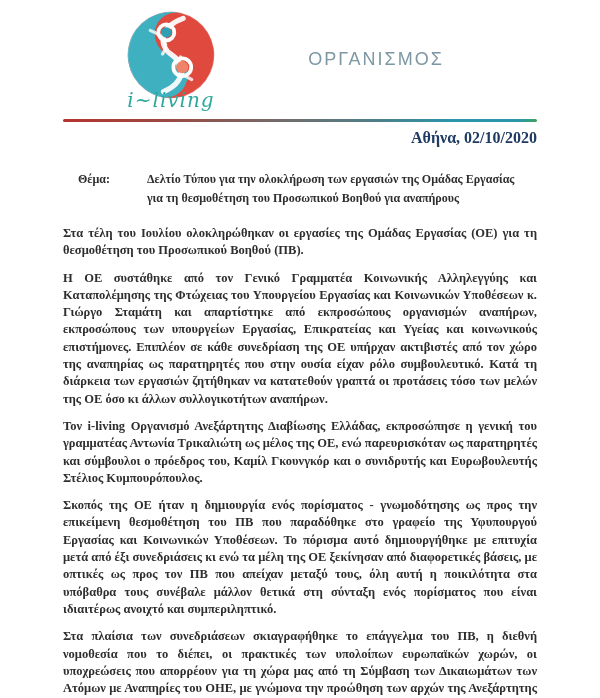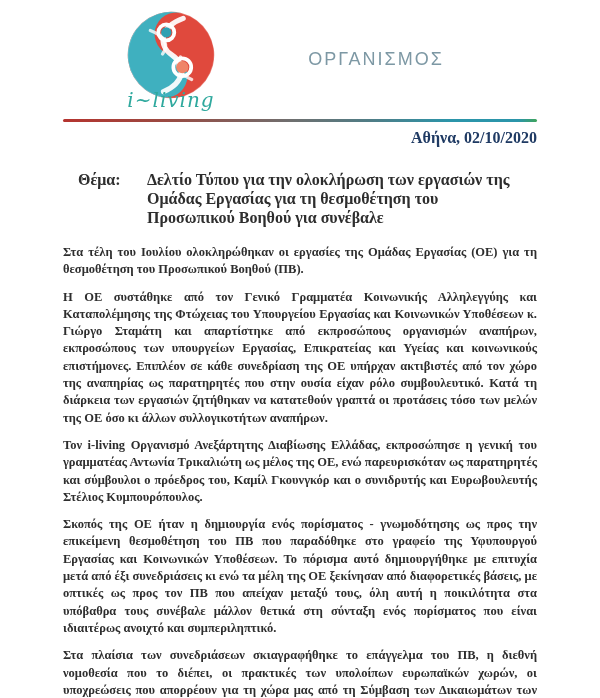--- a/index.html
+++ b/index.html
@@ -77,21 +77,21 @@
     font-weight: bold;
     font-size: 16px;
     color: var(--date-navy, #1f3a63);
   }
 
   
   .subject {
     display: flex;
     margin: 23px 63px 0 78px;
     font-weight: bold;
-    font-size: 16px;
+    font-size: 12px;
     line-height: 19px;
   }
   .subject-label { flex: 0 0 69px; }
   .subject-text  { max-width: 382px; }
 
   
   .body-text {
     margin: 17px 63px 0 63px;
     font-size: 12.5px;
     line-height: 17.3px;
@@ -124,21 +124,21 @@
     <div class="org-line-small">ΟΡΓΑΝΙΣΜΟΣ</div>
   </div>
 </div>
 
 <div class="divider"></div>
 
 <div class="date-row">Αθήνα, 02/10/2020</div>
 
 <div class="subject">
   <div class="subject-label">Θέμα:</div>
-  <div class="subject-text">Δελτίο Τύπου για την ολοκλήρωση των εργασιών της Ομάδας Εργασίας για τη θεσμοθέτηση του Προσωπικού Βοηθού για συνέβαλε</div>
+  <div class="subject-text">Δελτίο Τύπου για την ολοκλήρωση των εργασιών της Ομάδας Εργασίας για τη θεσμοθέτηση του Προσωπικού Βοηθού για αναπήρους</div>
 </div>
 
 <div class="body-text">
   <p>Στα τέλη του Ιουλίου ολοκληρώθηκαν οι εργασίες της Ομάδας Εργασίας (ΟΕ) για τη θεσμοθέτηση του Προσωπικού Βοηθού (ΠΒ).</p>
   <p>Η ΟΕ συστάθηκε από τον Γενικό Γραμματέα Κοινωνικής Αλληλεγγύης και Καταπολέμησης της Φτώχειας του Υπουργείου Εργασίας και Κοινωνικών Υποθέσεων κ. Γιώργο Σταμάτη και απαρτίστηκε από εκπροσώπους οργανισμών αναπήρων, εκπροσώπους των υπουργείων Εργασίας, Επικρατείας και Υγείας και κοινωνικούς επιστήμονες. Επιπλέον σε κάθε συνεδρίαση της ΟΕ υπήρχαν ακτιβιστές από τον χώρο της αναπηρίας ως παρατηρητές που στην ουσία είχαν ρόλο συμβουλευτικό. Κατά τη διάρκεια των εργασιών ζητήθηκαν να κατατεθούν γραπτά οι προτάσεις τόσο των μελών της ΟΕ όσο κι άλλων συλλογικοτήτων αναπήρων.</p>
   <p>Τον i-living Οργανισμό Ανεξάρτητης Διαβίωσης Ελλάδας, εκπροσώπησε η γενική του γραμματέας Αντωνία Τρικαλιώτη ως μέλος της ΟΕ, ενώ παρευρισκόταν ως παρατηρητές και σύμβουλοι ο πρόεδρος του, Καμίλ Γκουνγκόρ και ο συνιδρυτής και Ευρωβουλευτής Στέλιος Κυμπουρόπουλος.</p>
   <p>Σκοπός της ΟΕ ήταν η δημιουργία ενός πορίσματος - γνωμοδότησης ως προς την επικείμενη θεσμοθέτηση του ΠΒ που παραδόθηκε στο γραφείο της Υφυπουργού Εργασίας και Κοινωνικών Υποθέσεων. Το πόρισμα αυτό δημιουργήθηκε με επιτυχία μετά από έξι συνεδριάσεις κι ενώ τα μέλη της ΟΕ ξεκίνησαν από διαφορετικές βάσεις, με οπτικές ως προς τον ΠΒ που απείχαν μεταξύ τους, όλη αυτή η ποικιλότητα στα υπόβαθρα τους συνέβαλε μάλλον θετικά στη σύνταξη ενός πορίσματος που είναι ιδιαιτέρως ανοιχτό και συμπεριληπτικό.</p>
   <p>Στα πλαίσια των συνεδριάσεων σκιαγραφήθηκε το επάγγελμα του ΠΒ, η διεθνή νομοθεσία που το διέπει, οι πρακτικές των υπολοίπων ευρωπαϊκών χωρών, οι υποχρεώσεις που απορρέουν για τη χώρα μας από τη Σύμβαση των Δικαιωμάτων των Ατόμων με Αναπηρίες του ΟΗΕ, με γνώμονα την προώθηση των αρχών της Ανεξάρτητης Διαβίωσης, της Αποϊδρυματοποίησης και το δικαίωμα των αναπήρων σε αυτή, λαμβάνοντας υπόψη τις συνθήκες που επικρατούν στην Ελλάδα.</p>
 </div>
 

